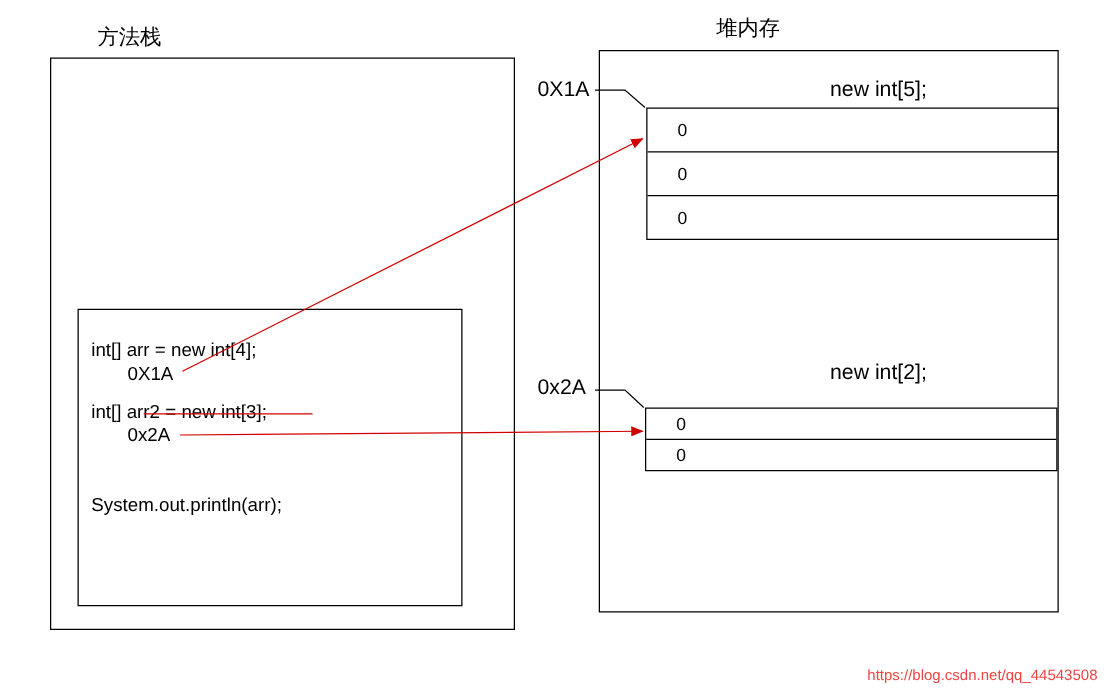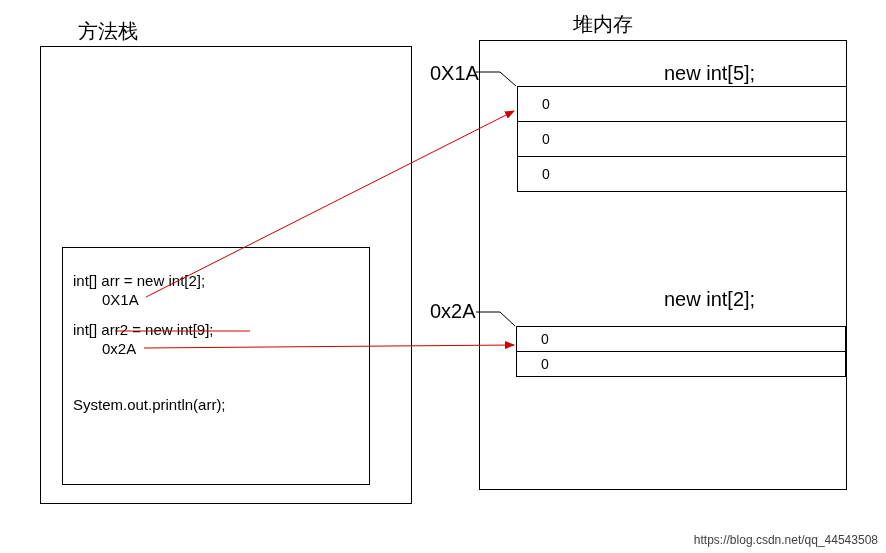--- a/index.html
+++ b/index.html
@@ -12,21 +12,21 @@
       width: 886px;
       height: 553px;
     }
     .container {
       position: relative;
       width: 886px;
       height: 553px;
     }
     .label {
       position: absolute;
-      font-size: 20px;
+      font-size: 17px;
     }
     .box {
       position: absolute;
       border: 1px solid #000;
       background: #fff;
     }
     .stack-outer {
       left: 40px;
       top: 46px;
       width: 372px;
@@ -69,21 +69,21 @@
     }
     .table2 .cell:last-child { border-bottom: none; }
     .code-line {
       position: absolute;
       font-size: 15px;
     }
     .watermark {
       position: absolute;
       right: 8px;
       bottom: 6px;
-      color: #404040;
+      color: #ef4444;
       font-size: 12px;
       font-family: Arial, sans-serif;
     }
     svg.arrows {
       position: absolute;
       left: 0;
       top: 0;
       width: 886px;
       height: 553px;
       pointer-events: none;
@@ -95,23 +95,23 @@
 <div class="container">
 
   <div class="label" style="left:78px; top:18px;">方法栈</div>
   <div class="label" style="left:573px; top:11px;">堆内存</div>
   <div class="label" style="left:103px; top:223px;">main 方法</div>
 
   <div class="box stack-outer"></div>
 
   <div class="box main-method"></div>
 
-  <div class="code-line" style="left:73px; top:272px;">int[] arr = new int[2];</div>
+  <div class="code-line" style="left:73px; top:272px;">int[] arr = new int[4];</div>
   <div class="code-line" style="left:102px; top:291px;">0X1A</div>
-  <div class="code-line" style="left:73px; top:321px;">int[] arr2 = new int[9];</div>
+  <div class="code-line" style="left:73px; top:321px;">int[] arr2 = new int[3];</div>
   <div class="code-line" style="left:102px; top:340px;">0x2A</div>
   <div class="code-line" style="left:73px; top:368px;margin-top:28px;">System.out.println(arr);</div>
 
   <div class="box heap-outer"></div>
 
   <div class="label" style="left:430px; top:62px;">0X1A</div>
   <div class="label" style="left:664px; top:62px;">new int[5];</div>
 
   <div class="table1">
     <div class="cell">0</div>

